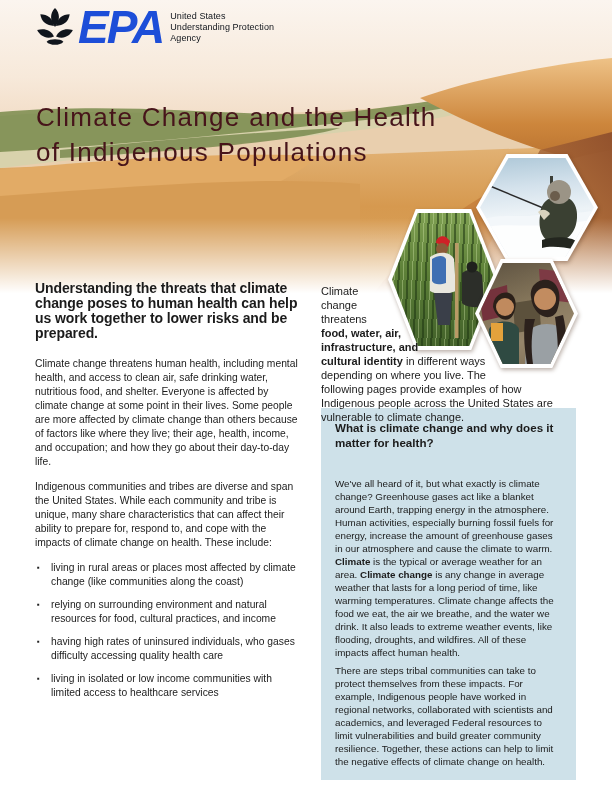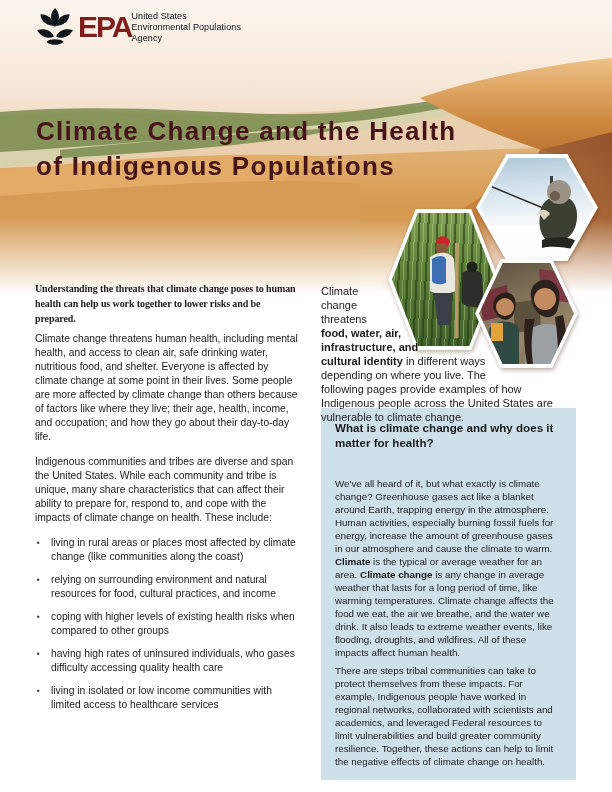--- a/index.html
+++ b/index.html
@@ -11,45 +11,45 @@
   html,body{background:#888;}
   body{font-family:"Liberation Sans",sans-serif;color:var(--ink);}
   .page{position:relative;width:612px;height:792px;background:#fff;margin:0 auto;overflow:hidden;}
 
   
   .hero{position:absolute;left:0;top:0;width:612px;height:312px;}
   .hero svg{display:block;}
 
   .epa-logo{position:absolute;left:34px;top:7px;display:flex;align-items:flex-start;z-index:30;}
   .epa-seal{width:42px;height:42px;margin-right:2px;}
-  .epa-word{font-size:30px;font-weight:bold;letter-spacing:-2px;color:#7f1d1d;line-height:40px;}
-  .epa-agency{margin-top:4px;font-size:9px;line-height:11px;color:#10151c;letter-spacing:.1px;}
-
-  .hero-title{position:absolute;left:36px;top:114px;z-index:20;
-    font-size:26px;line-height:35px;letter-spacing:1.3px;color:var(--title_color);font-weight:700;}
+  .epa-word{font-size:46px;font-weight:bold;letter-spacing:-2px;color:#1d4ed8;line-height:40px;font-style:italic;}
+  .epa-agency{margin-left:7px;margin-top:4px;font-size:9px;line-height:11px;color:#10151c;letter-spacing:.1px;}
+
+  .hero-title{position:absolute;left:36px;top:100px;z-index:20;
+    font-size:26px;line-height:35px;letter-spacing:1.3px;color:var(--title_color);font-weight:400;}
 
   
   .hex-wrap{position:absolute;filter:drop-shadow(1px 2px 2px rgba(60,30,10,.35));}
   .hex{clip-path:polygon(25% 0,75% 0,100% 50%,75% 100%,25% 100%,0 50%);}
   .hex-border{position:absolute;inset:0;background:#fff;}
   .hex-img{position:absolute;inset:4px;overflow:hidden;}
   .hex-fishing{left:476px;top:154px;width:122px;height:107px;z-index:12;}
   .hex-grass{left:388px;top:209px;width:111px;height:141px;z-index:11;}
   .hex-women{left:475px;top:259px;width:103px;height:109px;z-index:13;}
 
   .img-ice{background:linear-gradient(175deg,#aec8d8 0%,#d4e2ec 30%,#edf3f7 55%,#dfeaf0 78%,#cfdde7 100%);}
   .img-grass{background:linear-gradient(180deg,#7fa052 0%,#5d8038 45%,#42612a 100%);}
   .img-grass .reeds{position:absolute;inset:0;
     background:repeating-linear-gradient(93deg,rgba(28,52,16,.55) 0 2px,rgba(0,0,0,0) 2px 5px,rgba(220,238,180,.35) 5px 6px,rgba(0,0,0,0) 6px 9px);}
   .img-women{background:linear-gradient(160deg,#5c5140 0%,#84755a 40%,#96856a 70%,#7c6c52 100%);}
   .hex-img svg{position:absolute;inset:0;width:100%;height:100%;}
 
   
   .col-left{position:absolute;left:35px;top:281px;width:266px;z-index:5;}
-  .col-left h2{font-size:10px;line-height:15px;font-weight:bold;letter-spacing:-.1px;margin-bottom:6px;font-family:Liberation Serif, serif;}
+  .col-left h2{font-size:14px;line-height:15px;font-weight:bold;letter-spacing:-.1px;margin-bottom:16px;}
   .body-text{font-size:10.3px;line-height:14px;}
   .col-left p{margin-bottom:11px;}
   .col-left ul{list-style:none;margin-top:2px;}
   .col-left li{position:relative;padding-left:16px;margin-bottom:9px;}
   .col-left li::before{content:"▪";position:absolute;left:2px;top:0;font-size:8px;color:#222;}
 
   .col-right{position:absolute;left:321px;top:284px;width:256px;z-index:14;}
   .hex-spacer{float:right;width:192px;height:86px;
     shape-outside:polygon(0 0,192px 0,192px 86px,142px 86px,142px 58px,70px 58px,70px 30px,0 30px);
     shape-margin:5px;}
@@ -117,21 +117,21 @@
           <path d="M6 7 C13 7 18 11 19 18 C12 18 7 14 6 7 Z"></path>
           <path d="M34 7 C27 7 22 11 21 18 C28 18 33 14 34 7 Z"></path>
           <path d="M3 22 C10 20 16 22 19 28 C12 31 6 28 3 22 Z"></path>
           <path d="M37 22 C30 20 24 22 21 28 C28 31 34 28 37 22 Z"></path>
           <path d="M12 33 C15 30 25 30 28 33 C25 37 15 37 12 33 Z"></path>
         </g>
       </svg>
       <div class="epa-word">EPA</div>
       <div class="epa-agency">
         <div>United States</div>
-        <div>Environmental Populations</div>
+        <div>Understanding Protection</div>
         <div>Agency</div>
       </div>
     </div>
 
     <div class="hero-title">
       <div>Climate Change and the Health</div>
       <div>of Indigenous Populations</div>
     </div>
   </div>
 
@@ -190,21 +190,20 @@
   </div>
 
   <div class="col-left">
     <h2>Understanding the threats that climate change poses to human health can help us work together to lower risks and be prepared.</h2>
     <div class="body-text">
       <p>Climate change threatens human health, including mental health, and access to clean air, safe drinking water, nutritious food, and shelter. Everyone is affected by climate change at some point in their lives. Some people are more affected by climate change than others because of factors like where they live; their age, health, income, and occupation; and how they go about their day-to-day life.</p>
       <p>Indigenous communities and tribes are diverse and span the United States. While each community and tribe is unique, many share characteristics that can affect their ability to prepare for, respond to, and cope with the impacts of climate change on health. These include:</p>
       <ul>
         <li>living in rural areas or places most affected by climate change (like communities along the coast)</li>
         <li>relying on surrounding environment and natural resources for food, cultural practices, and income</li>
-        <li>coping with higher levels of existing health risks when compared to other groups</li>
         <li>having high rates of uninsured individuals, who gases difficulty accessing quality health care</li>
         <li>living in isolated or low income communities with limited access to healthcare services</li>
       </ul>
     </div>
   </div>
 
   <div class="col-right">
     <div class="hex-spacer"></div>
     <p class="intro"><span>Climate change threatens </span><b>food, water, air, infrastructure, and cultural identity</b><span> in different ways depending on where you live. The following pages provide examples of how Indigenous people across the United States are vulnerable to climate change.</span></p>
   </div>

